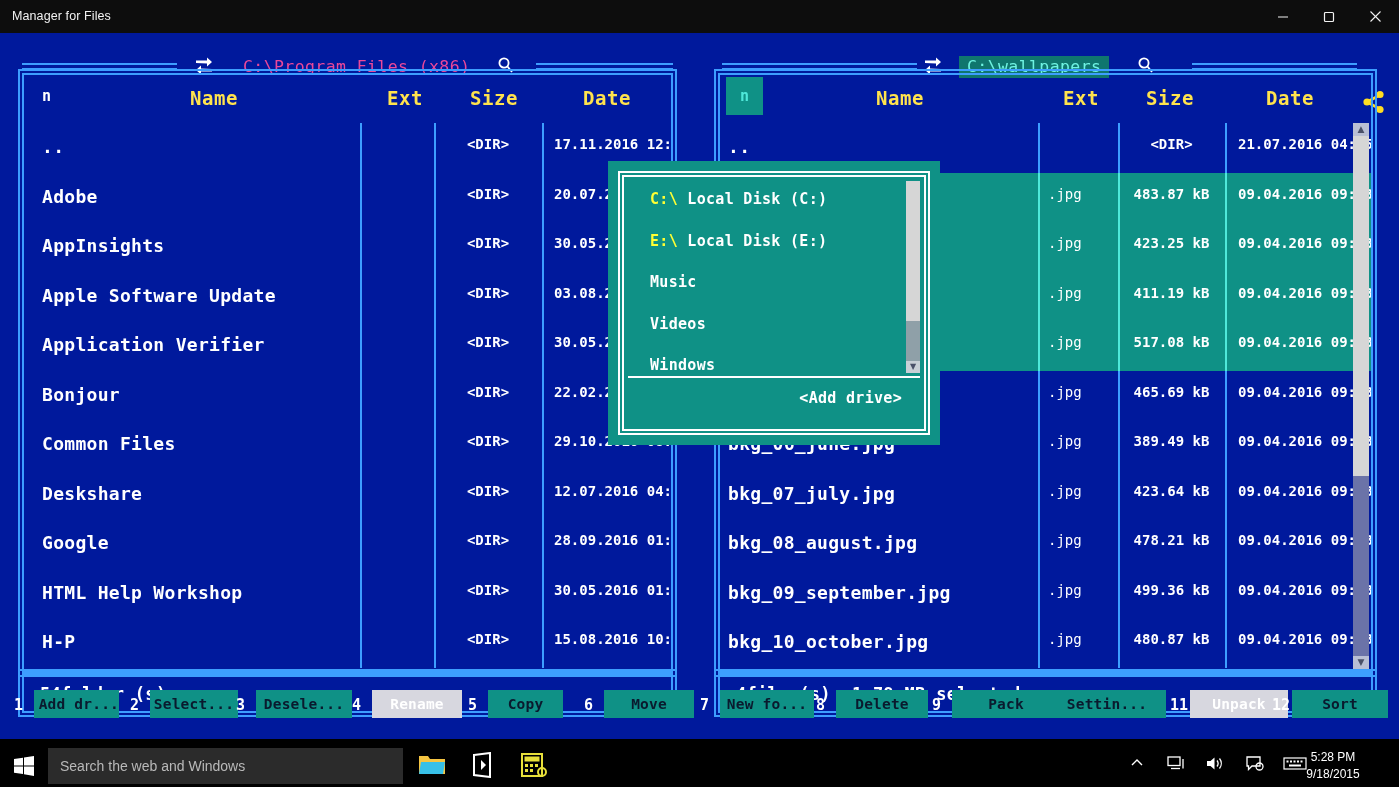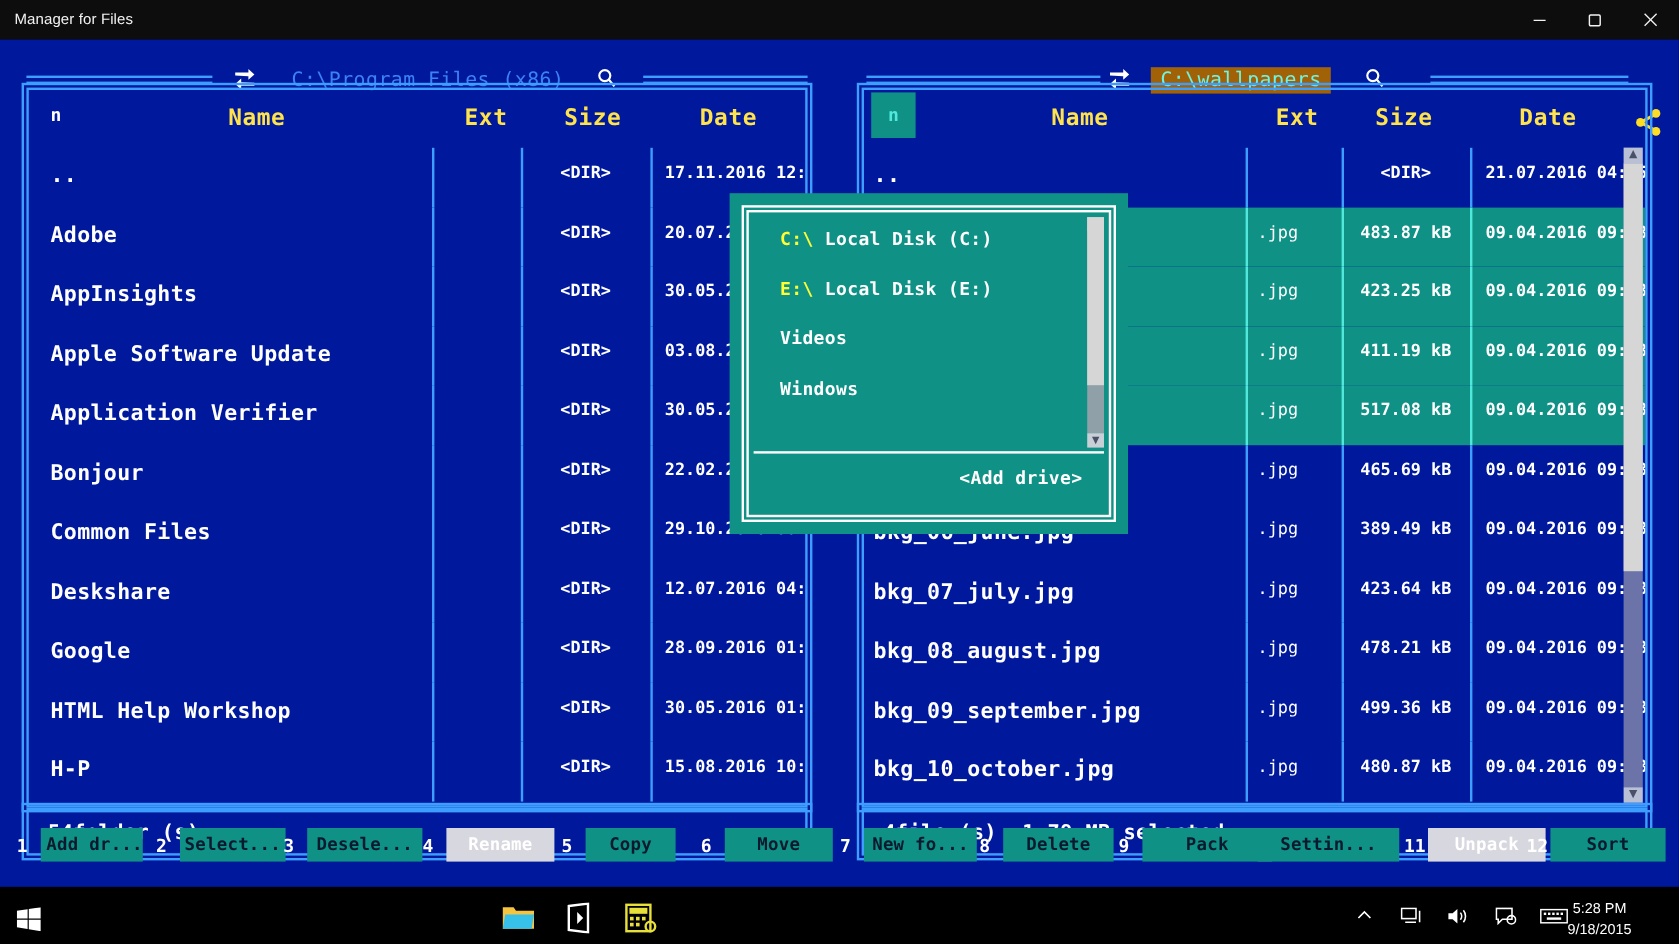--- a/index.html
+++ b/index.html
@@ -39,24 +39,24 @@
     position:absolute; top:8px; height:7px;
     border-top:2px solid #3d9eff; border-bottom:2px solid #3d9eff;
   }
   .rail .ln.l{ left:22px; }
   .rail .ln.r{ right:22px; }
   .rail .sync{
     position:absolute; top:1px; font-size:19px; color:#ffffff;
     font-family:"DejaVu Sans",sans-serif; line-height:20px;
   }
   .rail .path{
-    position:absolute; top:2px; font-size:16.5px; color:#3b82f6;
+    position:absolute; top:2px; font-size:16.5px; color:#ec4899;
     white-space:nowrap; letter-spacing:.4px; line-height:20px;
   }
-  .rail .path.active{ color:#6ff3e2; background:#a16207; padding:1px 8px; top:1px; }
+  .rail .path.active{ color:#6ff3e2; background:#0f766e; padding:1px 8px; top:1px; }
   .rail .mag{
     position:absolute; top:1px; color:#ffffff; font-size:17px;
     font-family:"DejaVu Sans",sans-serif; line-height:20px;
   }
   #share-icon{
     position:absolute; right:8px; top:56px; width:26px; height:26px;
   }
 
   
   .frame{
@@ -480,20 +480,23 @@
   <div id="drive-dialog">
     <div class="inner">
       <div id="drive-list">
           <div class="drow">
             <div class="lbl"><span class="dl">C:\ </span>Local Disk (C:)</div>
           </div>
           <div class="drow">
             <div class="lbl"><span class="dl">E:\ </span>Local Disk (E:)</div>
           </div>
           <div class="drow">
+            <div class="lbl">Music</div>
+          </div>
+          <div class="drow">
             <div class="lbl">Videos</div>
           </div>
           <div class="drow">
             <div class="lbl">Windows</div>
           </div>
         </div>
       <div id="dlg-sbar">
         <div class="arr up">▲</div>
         <div class="trk"></div>
         <div class="thm"></div>
@@ -557,20 +560,21 @@
 
 <div id="taskbar">
   <div id="start-btn">
     <svg width="20" height="20" viewBox="0 0 20 20">
       <path d="M0 3 L9 1.7 L9 9.4 L0 9.4 Z" fill="#ffffff"></path>
       <path d="M10 1.55 L20 0 L20 9.4 L10 9.4 Z" fill="#ffffff"></path>
       <path d="M0 10.4 L9 10.4 L9 18.1 L0 16.8 Z" fill="#ffffff"></path>
       <path d="M10 10.4 L20 10.4 L20 20 L10 18.3 Z" fill="#ffffff"></path>
     </svg>
   </div>
+  <div id="search-box">Search the web and Windows</div>
 
   <div class="tbicon" style="left:418px">
     <svg width="28" height="26" viewBox="0 0 28 26">
       <path d="M1 4 L10 4 L12 7 L27 7 L27 22 L1 22 Z" fill="#f5c542"></path>
       <path d="M3 10 L27 10 L25 22 L1 22 Z" fill="#37c0e8"></path>
     </svg>
   </div>
   <div class="tbicon" style="left:470px">
     <svg width="24" height="26" viewBox="0 0 24 26">
       <path d="M4 3 L20 1 L20 25 L4 23 Z" fill="none" stroke="#ffffff" stroke-width="2"></path>

